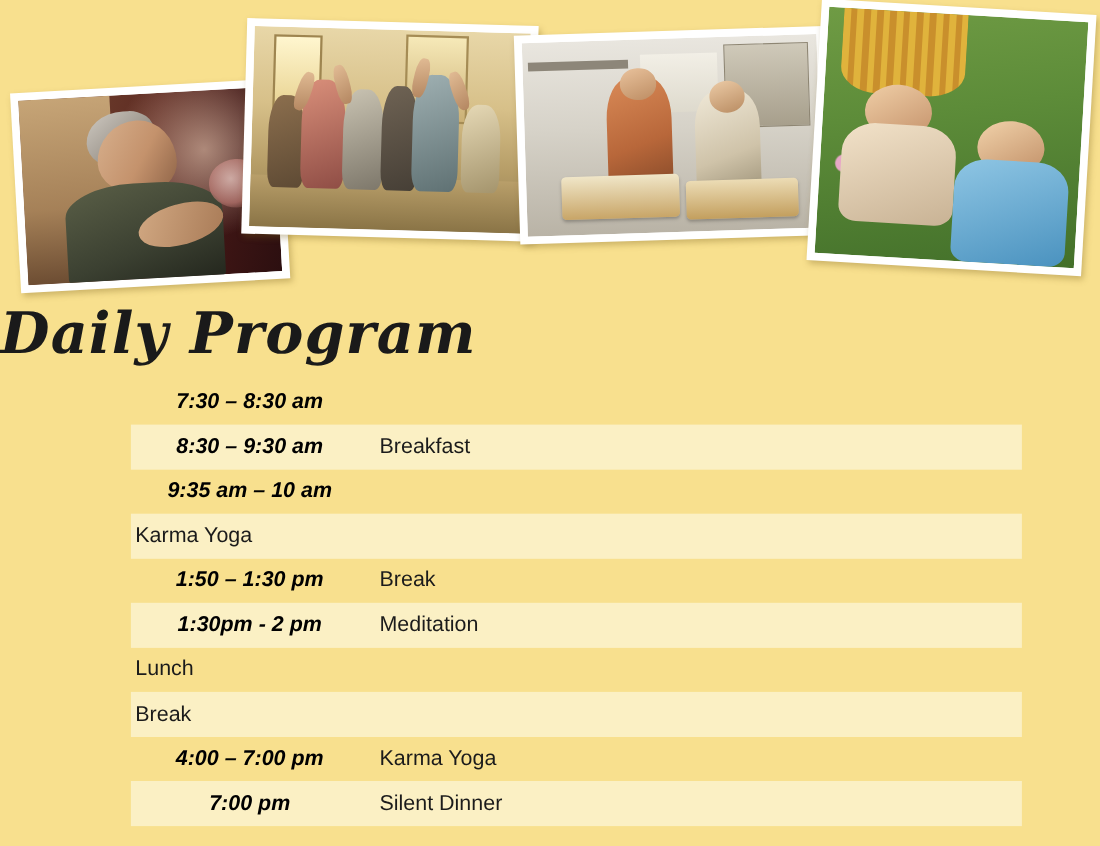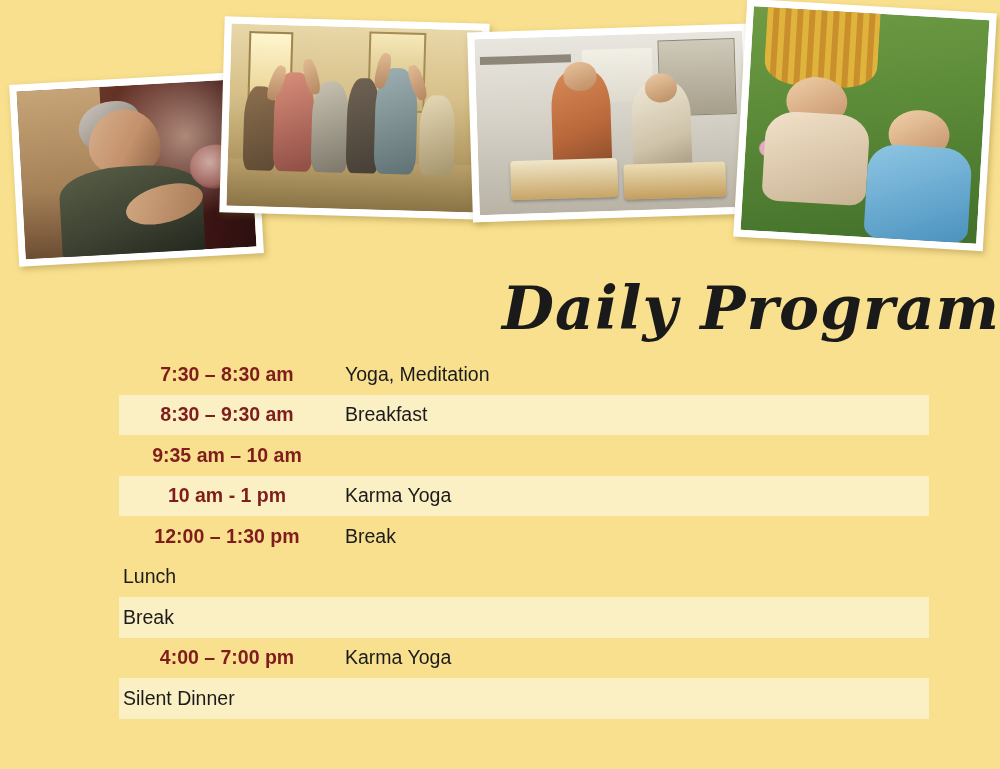--- a/index.html
+++ b/index.html
@@ -221,25 +221,25 @@
     background: linear-gradient(160deg,#8fc6e4,#4a92bf);
   }
   .p4-flowers {
     position:absolute; left:2%; top:54%; width:18%; height:30%;
     background: radial-gradient(circle at 40% 30%, #e7a8c6 0 14%, rgba(0,0,0,0) 16%),
                 radial-gradient(circle at 70% 70%, #f2dff0 0 12%, rgba(0,0,0,0) 14%);
   }
 
   
   .title {
-    text-align: right;
+    text-align: left;
     font-family: "DejaVu Serif", serif;
     font-style: italic;
     font-weight: bold;
-    font-size: 60px;
+    font-size: 52px;
     color: #1a1a1a;
     margin: 2px 0 14px 0;
     letter-spacing: 1px;
     line-height: 1.05;
   }
 
   
   .schedule {
     width: 810px;
     margin: 0 auto;
@@ -253,24 +253,25 @@
   }
   .row.alt {
     background: #fbf0c4;
     align-items: center;
   }
   .time {
     width: 222px;
     flex: 0 0 222px;
     font-weight: bold;
     font-size: 19.5px;
-    color: #7f1d1d;
+    color: #000000;
     text-align: center;
     padding-right: 6px;
     box-sizing: border-box;
+    font-style: italic;
   }
   .activity {
     font-size: 19.5px;
     color: #1b1b1b;
     padding-left: 4px;
   }
 </style>
 </head>
 <body>
 
@@ -339,53 +340,56 @@
   </div>
 
 </div>
 
 <h1 class="title">Daily Program</h1>
 
 <div class="schedule">
 
   <div class="row">
     <div class="time">7:30 – 8:30 am</div>
-    <div class="activity">Yoga, Meditation</div>
   </div>
 
   <div class="row alt">
     <div class="time">8:30 – 9:30 am</div>
     <div class="activity">Breakfast</div>
   </div>
 
   <div class="row">
     <div class="time">9:35 am – 10 am</div>
   </div>
 
   <div class="row alt">
-    <div class="time">10 am - 1 pm</div>
     <div class="activity">Karma Yoga</div>
   </div>
 
   <div class="row">
-    <div class="time">12:00 – 1:30 pm</div>
+    <div class="time">1:50 – 1:30 pm</div>
     <div class="activity">Break</div>
   </div>
 
+  <div class="row alt">
+    <div class="time">1:30pm - 2 pm</div>
+    <div class="activity">Meditation</div>
+  </div>
 
   <div class="row">
     <div class="activity">Lunch</div>
   </div>
 
   <div class="row alt">
     <div class="activity">Break</div>
   </div>
 
   <div class="row">
     <div class="time">4:00 – 7:00 pm</div>
     <div class="activity">Karma Yoga</div>
   </div>
 
   <div class="row alt">
+    <div class="time">7:00 pm</div>
     <div class="activity">Silent Dinner</div>
   </div>
 
 </div>
 
 </body></html>

